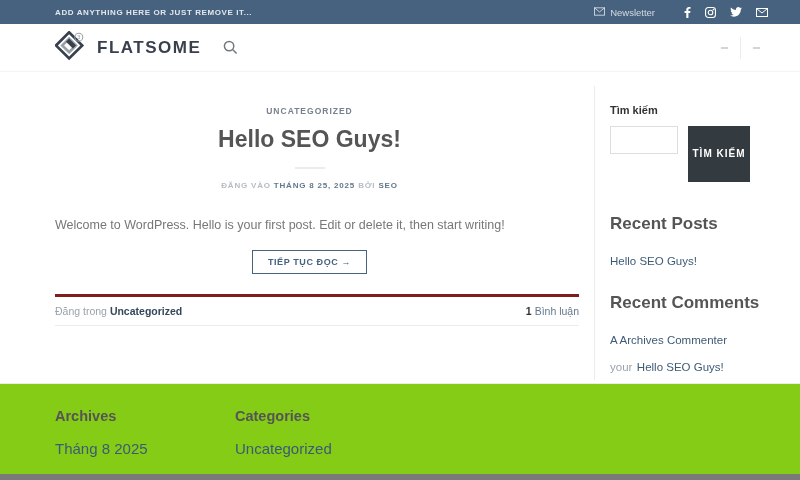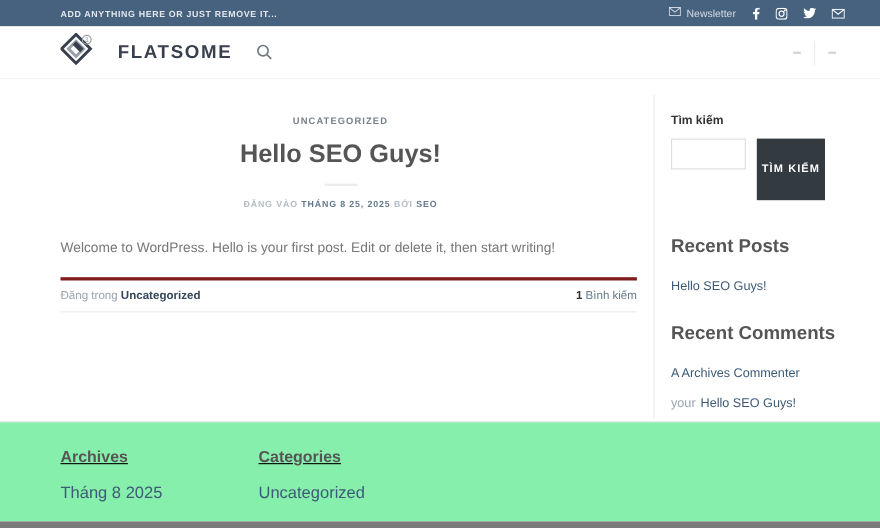--- a/index.html
+++ b/index.html
@@ -5,30 +5,30 @@
   * { margin:0; padding:0; box-sizing:border-box; }
   html,body { width:800px; height:480px; overflow:hidden; background:#fff;
     font-family:"Liberation Sans", sans-serif; }
   .page { position:relative; width:800px; height:480px; background:#fff; }
 
   
   .topbar { height:24px; background:#46627f; display:flex; align-items:center;
     justify-content:space-between; padding:0 32px 0 55px; }
   .topbar-left { color:rgba(255,255,255,.85); font-size:8px; font-weight:bold;
     letter-spacing:.6px; }
-  .topbar-right { display:flex; align-items:center; gap:15px; }
+  .topbar-right { display:flex; align-items:center; gap:29px; }
   .newsletter { display:flex; align-items:center; gap:5px;
     color:rgba(255,255,255,.75); font-size:9.5px; cursor:pointer; }
   .social-icons { display:flex; align-items:center; gap:14px; }
   .social-icons svg { display:block; }
 
   
   .header { height:48px; background:#fff; display:flex; align-items:center;
     padding:0 40px 0 55px; border-bottom:1px solid #f4f4f4; position:relative; }
-  .logo { display:flex; align-items:center; gap:22px; cursor:pointer; }
+  .logo { display:flex; align-items:center; gap:12px; cursor:pointer; }
   .logo-text { font-size:17px; font-weight:bold; color:#39404d; letter-spacing:1.5px; }
   .search-toggle { margin-left:22px; cursor:pointer; display:flex; align-items:center; }
   .header-right { position:absolute; right:40px; top:0; height:100%;
     display:flex; align-items:center; }
   .hr-dash { width:7px; height:2px; background:#d4d4d4; }
   .hr-divider { width:1px; height:22px; background:#ececec; margin:0 12px; }
 
   
   .main { display:flex; padding:14px 40px 0 40px; }
   .content-col { width:555px; padding-right:15px; border-right:1px solid #ececec;
@@ -68,22 +68,22 @@
   .w-recent-posts { margin-top:32px; }
   .w-recent-comments { margin-top:20px; }
   .widget-link { font-size:11.5px; color:#3d5a76; text-decoration:none;
     cursor:pointer; display:inline-block; }
   .widget-list { list-style:none; margin-top:12px; }
   .widget-list li { line-height:1.7; }
   .comment-in { font-size:11.5px; color:#9aa3ad; }
 
   
   .footer { position:absolute; left:0; right:0; bottom:6px; top:383px;
-    background:#86efac; border-top:1px solid #ececec; display:flex;
-    padding:24px 0 0 55px;text-decoration:underline; }
+    background:#84cc16; border-top:1px solid #ececec; display:flex;
+    padding:24px 0 0 55px; }
   .footer-col { width:180px; }
   .footer-title { font-size:14.5px; font-weight:bold; color:#555; }
   .footer-link { font-size:15px; color:#3d5a76; text-decoration:none;
     cursor:pointer; display:inline-block; margin-top:16px; }
   .bottombar { position:absolute; left:0; right:0; bottom:0; height:6px;
     background:#7a7a7a; }
 </style>
 </head>
 <body>
 
@@ -165,28 +165,31 @@
         <h1 class="post-title">Hello SEO Guys!</h1>
         <div class="post-divider"></div>
         <div class="post-meta-top">
           <span>ĐĂNG VÀO</span>
           <span class="strong">THÁNG 8 25, 2025</span>
           <span>BỞI</span>
           <span class="strong">SEO</span>
         </div>
       </div>
       <p class="post-excerpt">Welcome to WordPress. Hello is your first post. Edit or delete it, then start writing!</p>
+      <div class="read-more-wrap">
+        <button class="read-more">TIẾP TỤC ĐỌC →</button>
+      </div>
       <div class="post-footer">
         <span class="posted-in">
           <span>Đăng trong</span>
           <a>Uncategorized</a>
         </span>
         <span class="comments-link">
           <b>1</b>
-          <span>Bình kiếm</span>
+          <span>Bình luận</span>
         </span>
       </div>
     </div>
 
     <div class="sidebar">
       <div class="widget-search">
         <label class="search-label">Tìm kiếm</label>
         <div class="search-row">
           <input class="search-input" type="text" value="" style="">
           <button class="search-btn">TÌM KIẾM</button>

